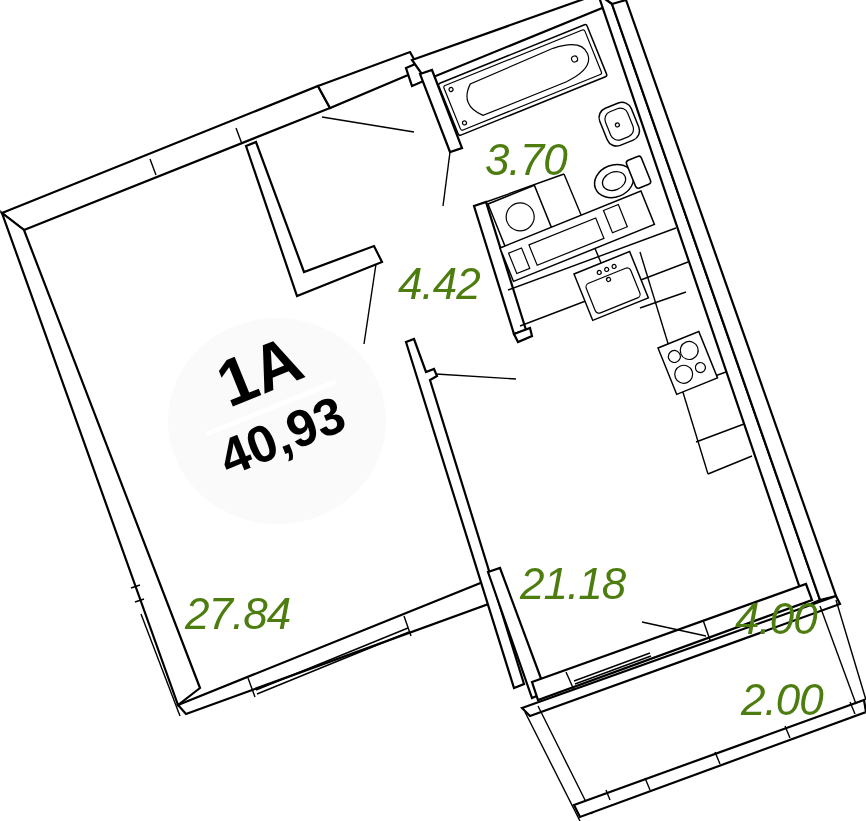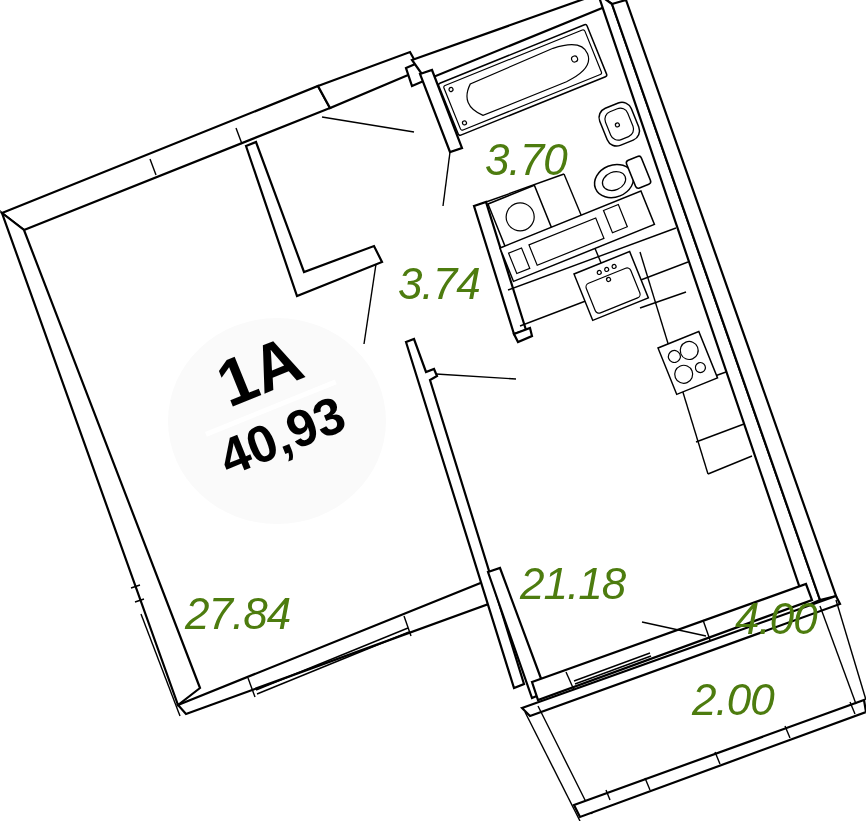--- a/index.html
+++ b/index.html
@@ -174,17 +174,17 @@
     <line class="thin" x1="850" y1="702" x2="855" y2="714"></line>
   </g>
 </svg>
 
 <div class="badge"></div>
 <div class="badge-code">1A</div>
 <div class="badge-sep"></div>
 <div class="badge-area">40,93</div>
 
 <div class="area-label" style="left:485px; top:138px;">3.70</div>
-<div class="area-label" style="left:398px; top:262px;">3.74</div>
+<div class="area-label" style="left:398px; top:262px;">4.42</div>
 <div class="area-label" style="left:185px; top:592px;">27.84</div>
 <div class="area-label" style="left:520px; top:562px;">21.18</div>
 <div class="area-label" style="left:735px; top:597px;">4.00</div>
-<div class="area-label" style="left:692px; top:678px;">2.00</div>
+<div class="area-label" style="left:741px; top:678px;">2.00</div>
 
 </body></html>

